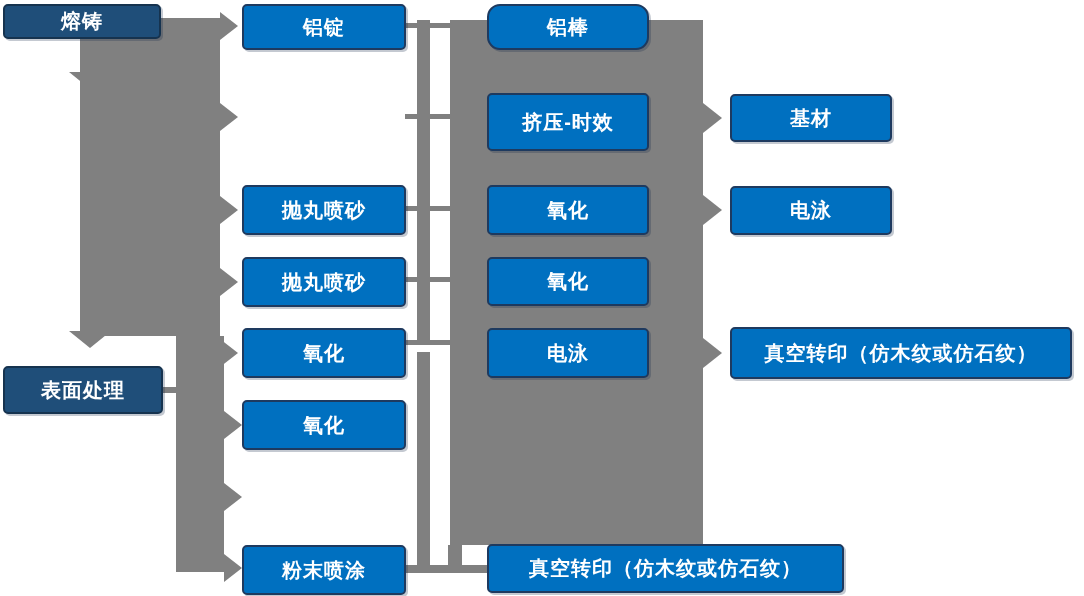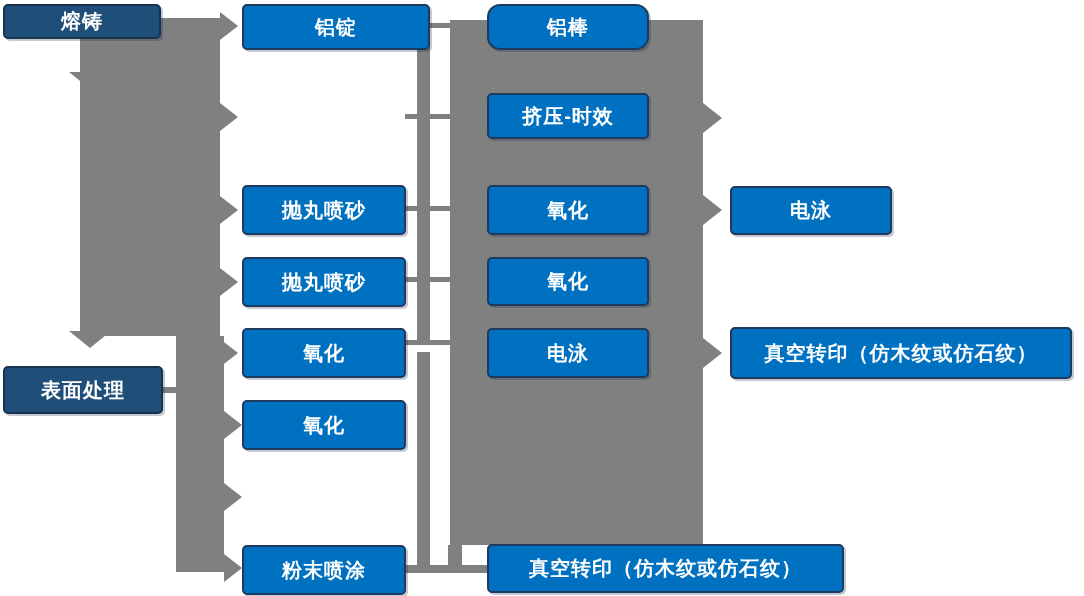--- a/index.html
+++ b/index.html
@@ -78,30 +78,31 @@
   <div class="tri right" style="left:224px; top:483px;"></div>
   <div class="tri right" style="left:224px; top:554px;"></div>
 
   <div class="tri right big" style="left:703px; top:103px;"></div>
   <div class="tri right big" style="left:703px; top:195px;"></div>
   <div class="tri right big" style="left:703px; top:338px;"></div>
 
   <div class="box navy" style="left:3px; top:4px; width:158px; height:35px;">熔铸</div>
   <div class="box navy" style="left:3px; top:366px; width:160px; height:48px;">表面处理</div>
 
-  <div class="box blue" style="left:242px; top:4px; width:188px; height:46px;">铝锭</div>
+  <div class="box blue" style="left:242px; top:4px; width:164px; height:46px;">铝锭</div>
   <div class="box blue" style="left:242px; top:185px; width:164px; height:50px;">抛丸喷砂</div>
   <div class="box blue" style="left:242px; top:257px; width:164px; height:50px;">抛丸喷砂</div>
   <div class="box blue" style="left:242px; top:328px; width:164px; height:50px;">氧化</div>
   <div class="box blue" style="left:242px; top:400px; width:164px; height:50px;">氧化</div>
   <div class="box blue" style="left:242px; top:545px; width:164px; height:50px;">粉末喷涂</div>
 
   <div class="box blue" style="left:487px; top:4px; width:162px; height:46px;border-radius:13px;">铝棒</div>
-  <div class="box blue" style="left:487px; top:93px; width:162px; height:46px;">挤压-时效</div>
+  <div class="box blue" style="left:487px; top:93px; width:162px; height:58px;">挤压-时效</div>
   <div class="box blue" style="left:487px; top:185px; width:162px; height:50px;">氧化</div>
   <div class="box blue" style="left:487px; top:257px; width:162px; height:49px;">氧化</div>
   <div class="box blue" style="left:487px; top:328px; width:162px; height:50px;">电泳</div>
   <div class="box blue" style="left:487px; top:544px; width:357px; height:49px;">真空转印（仿木纹或仿石纹）</div>
 
+  <div class="box blue" style="left:730px; top:94px; width:162px; height:48px;">基材</div>
   <div class="box blue" style="left:730px; top:186px; width:162px; height:49px;">电泳</div>
   <div class="box blue" style="left:730px; top:327px; width:342px; height:52px;">真空转印（仿木纹或仿石纹）</div>
 
 </div>
 
 </body></html>

